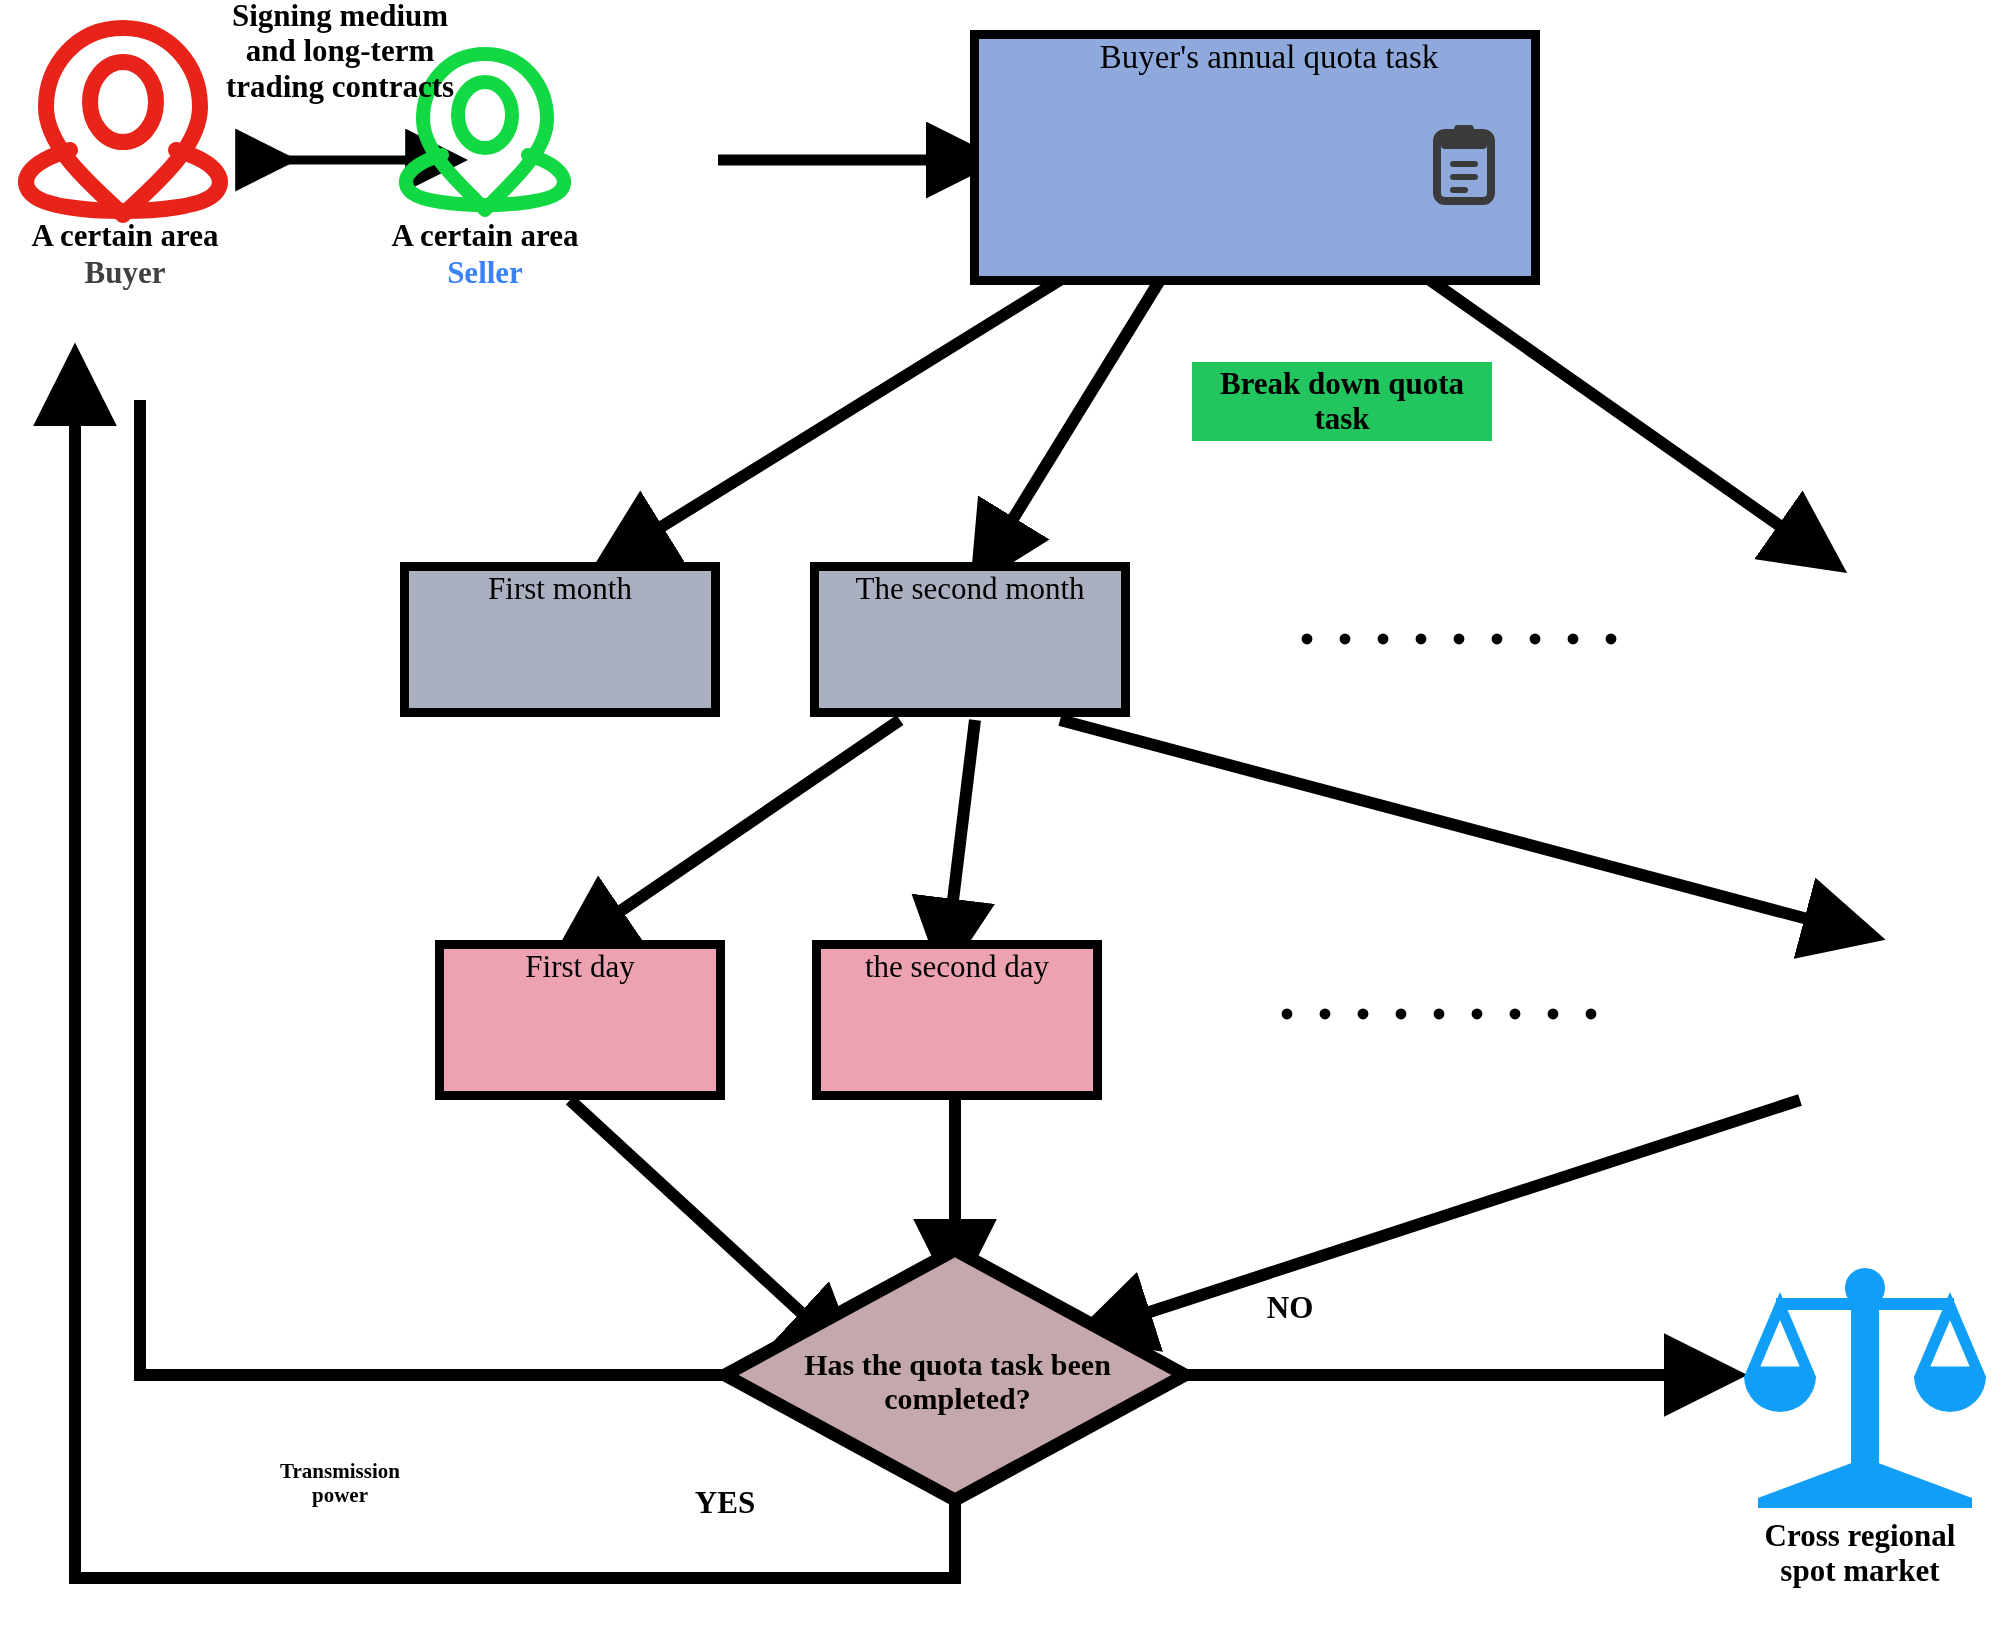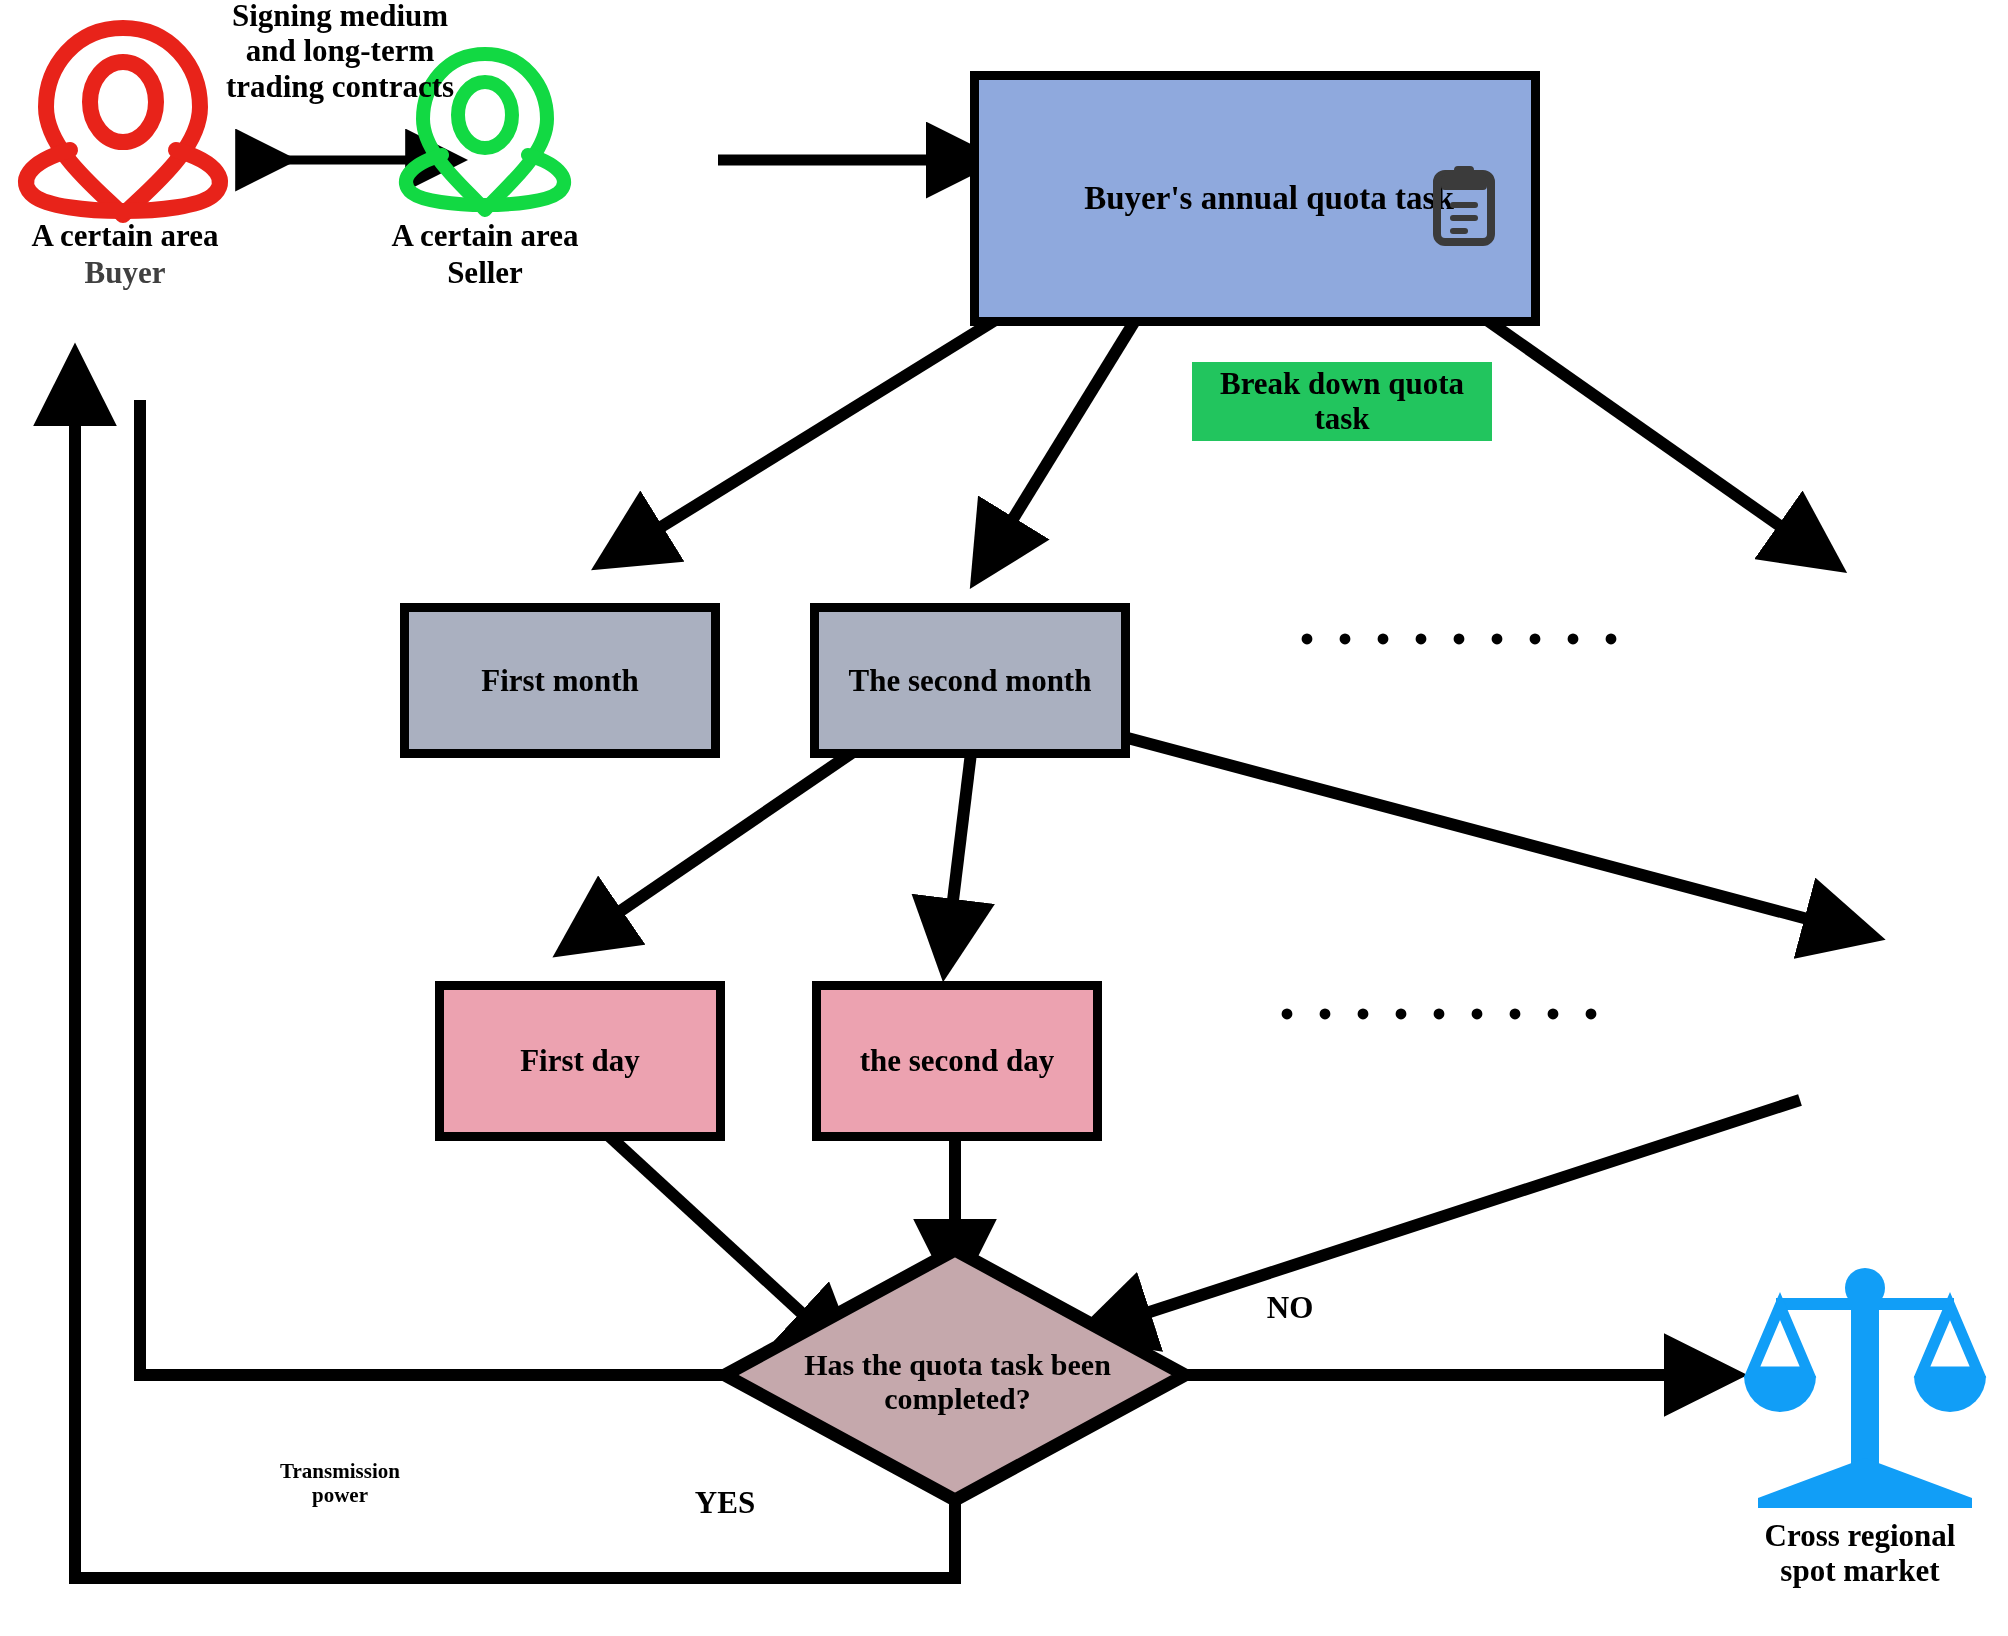--- a/index.html
+++ b/index.html
@@ -22,26 +22,24 @@
     left: 0;
     top: 0;
     width: 2008px;
     height: 1636px;
   }
   .node {
     position: absolute;
     box-sizing: border-box;
     border: 9px solid #000000;
     display: flex;
-    align-items: center;
     justify-content: center;
     text-align: center;
-    font-weight: 700;
-    color: #000000;
-    margin-top: 41px;
+    font-weight: 400;
+    color: #000000;
   }
   .node-blue  { background: #8fa9dd; }
   .node-gray  { background: #aab0c0; }
   .node-pink  { background: #eca2b0; }
 
   .lbl {
     position: absolute;
     text-align: center;
     color: #000000;
     font-weight: 700;
@@ -64,21 +62,21 @@
   .pin-wrap { position: absolute; }
   .icon-wrap { position: absolute; }
   .caption {
     position: absolute;
     text-align: center;
     font-weight: 700;
     color: #000000;
     line-height: 1.18;
   }
   .caption .role-buyer { color: #404040; display:block; }
-  .caption .role-seller { color: #000000; display:block; }
+  .caption .role-seller { color: #3b82f6; display:block; }
 </style>
 </head>
 <body>
 
 <div id="canvas">
 
   <svg class="svg-layer" viewBox="0 0 2008 1636">
     <defs>
       <marker id="ah" markerWidth="7" markerHeight="7" refX="2.2" refY="3.5" orient="auto" markerUnits="strokeWidth">
         <path d="M0,0 L7,3.5 L0,7 Z" fill="#000000"></path>

